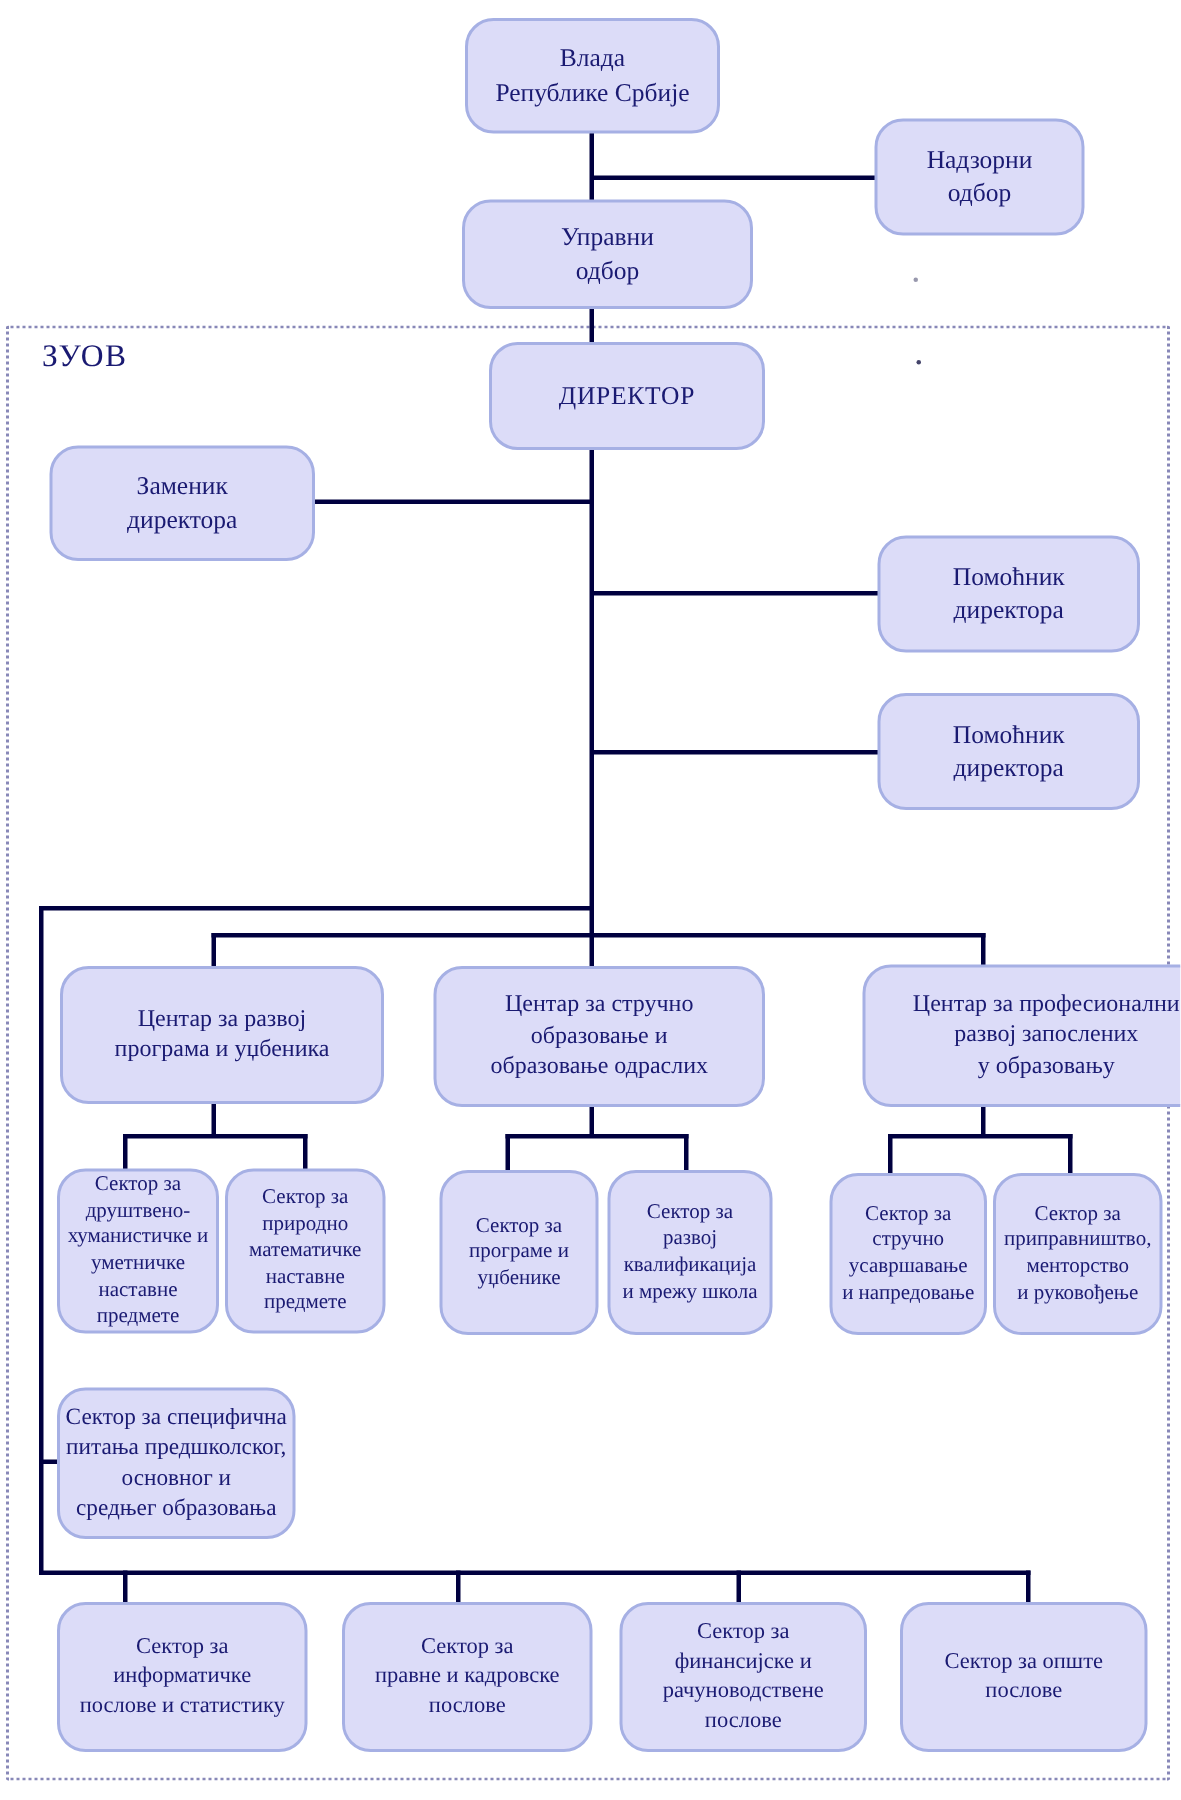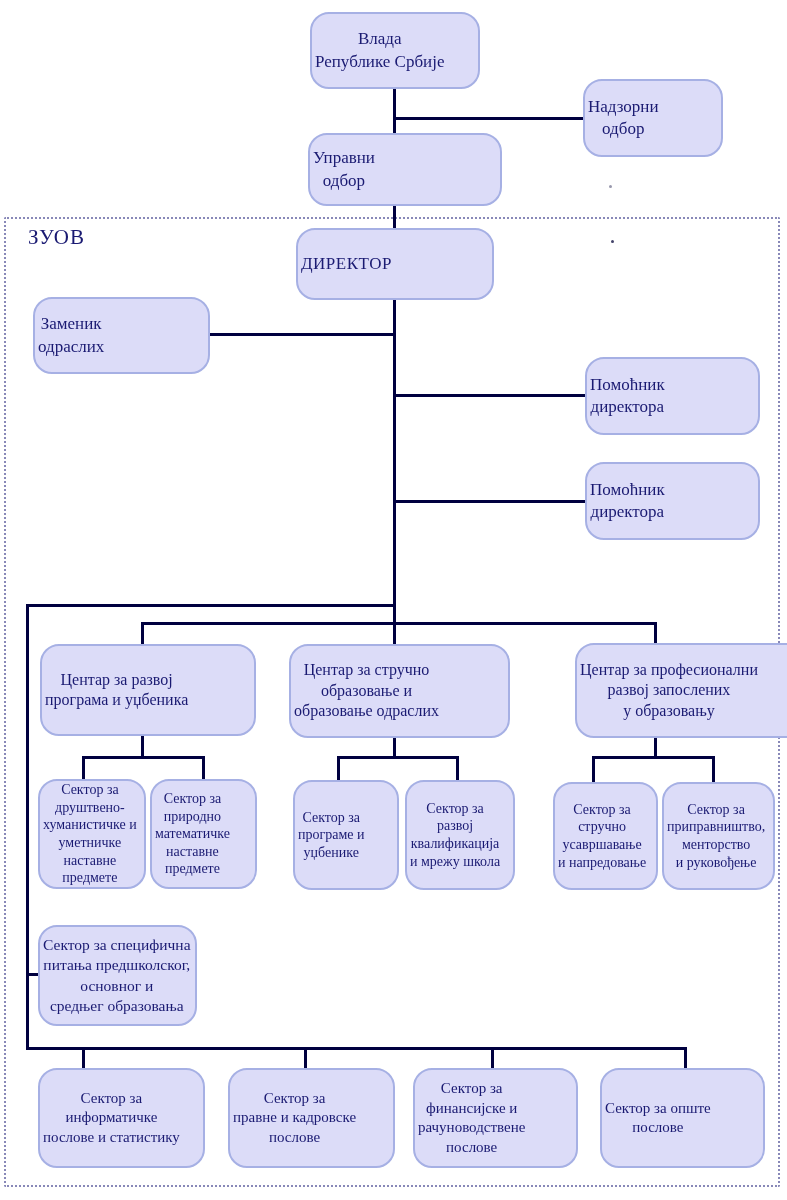--- a/index.html
+++ b/index.html
@@ -23,20 +23,21 @@
     left: 28px; top: 225px;
     font-size: 21px;
     letter-spacing: 1px;
     color: #1a1a72;
   }
   .ln { position: absolute; background: #00003f; }
   .box {
     position: absolute;
     display: flex;
     align-items: center;
+    justify-content: center;
     text-align: center;
     box-sizing: border-box;
     background: #dcdcf8;
     border: 2px solid #a6b0e4;
     border-radius: 19px;
     color: #1a1a72;
     padding: 2px 3px;
   }
   .lbl { white-space: pre-line; }
   .f17 { font-size: 17px; line-height: 1.3; }
@@ -94,26 +95,26 @@
 Републике Србије</span>
   </div>
   <div class="box f17" style="left:583px;top:79px;width:140px;height:78px">
     <span class="lbl">Надзорни
 одбор</span>
   </div>
   <div class="box f17" style="left:308px;top:133px;width:194px;height:73px">
     <span class="lbl">Управни
 одбор</span>
   </div>
-  <div class="box f17 caps" style="left:296px;top:228px;width:198px;height:72px">
+  <div class="box f17 caps" style="left:326px;top:228px;width:184px;height:72px">
     <span class="lbl">ДИРЕКТОР</span>
   </div>
   <div class="box f17" style="left:33px;top:297px;width:177px;height:77px">
     <span class="lbl">Заменик
-одраслих</span>
+директора</span>
   </div>
   <div class="box f17" style="left:585px;top:357px;width:175px;height:78px">
     <span class="lbl">Помоћник
 директора</span>
   </div>
   <div class="box f17" style="left:585px;top:462px;width:175px;height:78px">
     <span class="lbl">Помоћник
 директора</span>
   </div>
 

